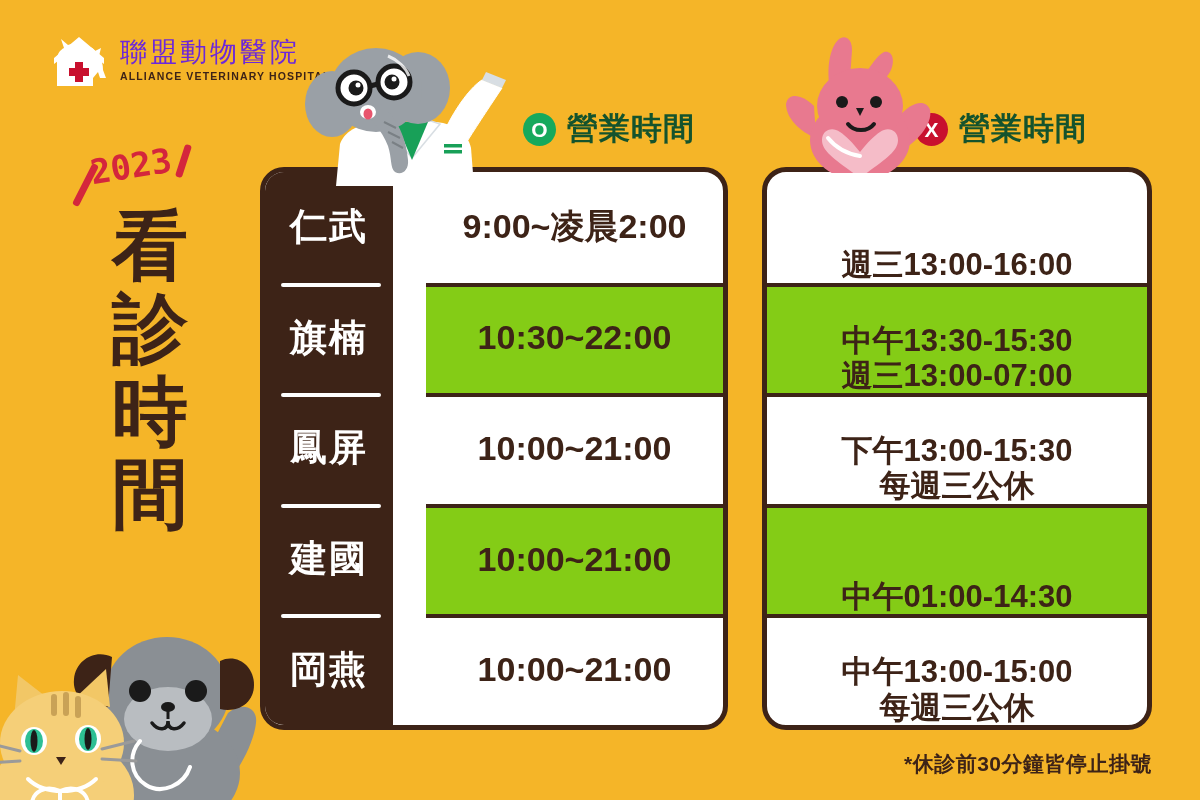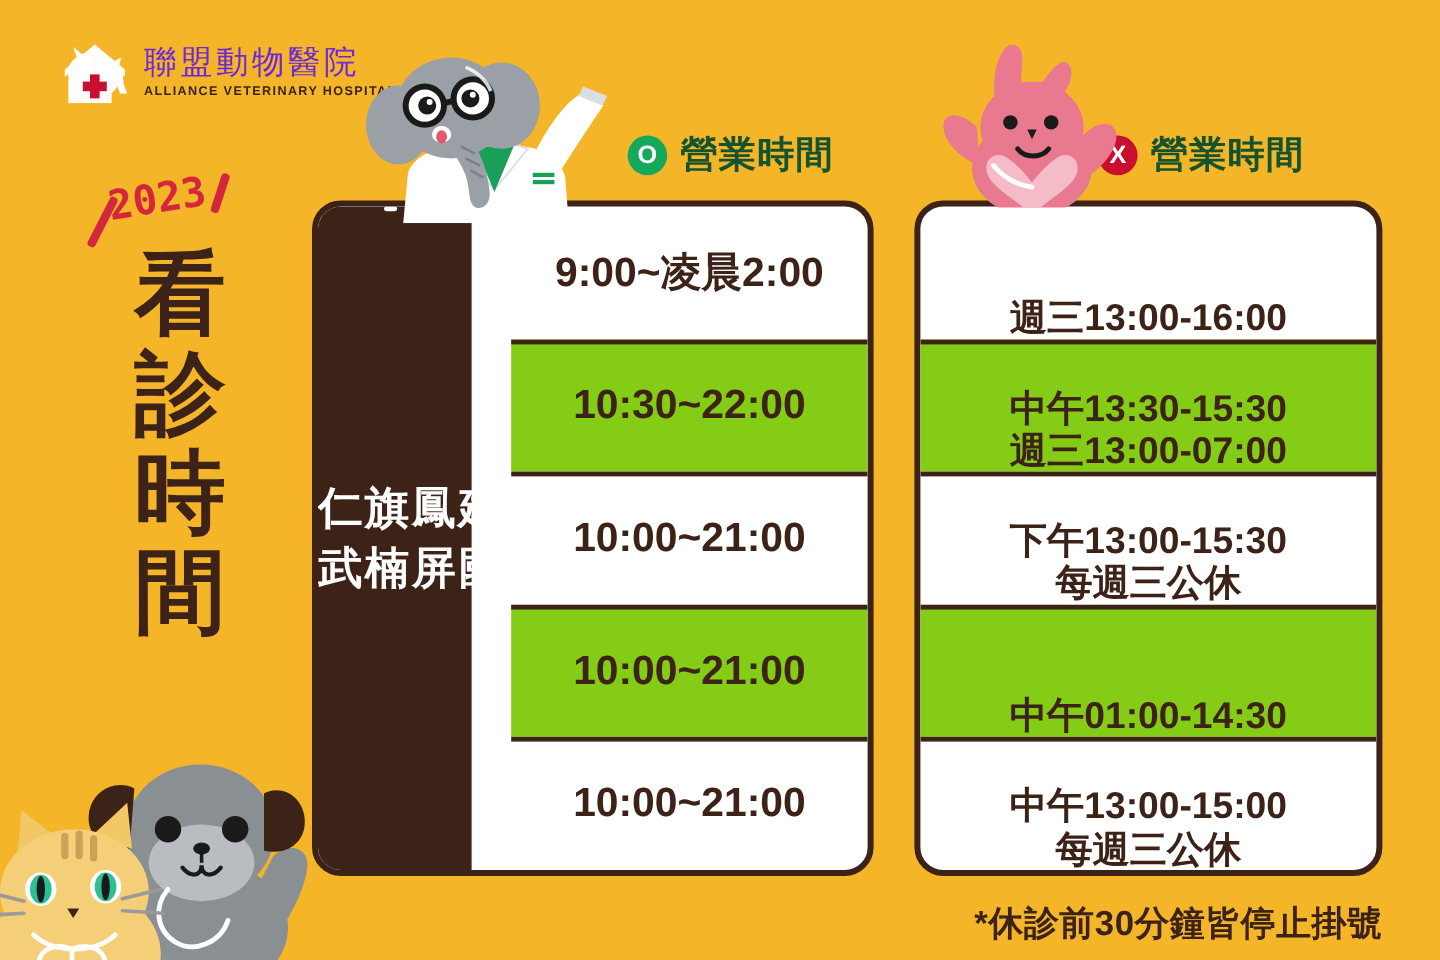--- a/index.html
+++ b/index.html
@@ -67,21 +67,21 @@
     background: #FFFFFF;
     overflow: hidden;
   }
   .panel-left  { left: 260px; top: 167px; width: 468px; height: 563px; }
   .panel-right { left: 762px; top: 167px; width: 390px; height: 563px; }
 
   .panel-left-inner { display: flex; height: 100%; }
 
   .branch-col {
     width: 128px; background: #3D2317; flex-shrink: 0;
-    display: flex; flex-direction: row;
+    display: flex; flex-direction: column;
   }
   .branch-cell {
     flex: 1 1 0; display: flex; align-items: center; justify-content: center;
     position: relative;
   }
   .branch-cell + .branch-cell::before {
     content: ""; position: absolute; top: 0; left: 16px; right: 12px;
     height: 4px; background: #FFFFFF; border-radius: 2px;
   }
   .branch-name {
@@ -115,21 +115,21 @@
   .closed-line {
     font-size: 31px; font-weight: 700; color: #3D2317;
     line-height: 1.14; white-space: nowrap; text-align: center;
   }
 
   .row-alt { background: #84cc16; }
 
   
   .footnote {
     position: absolute; right: 48px; top: 750px;
-    font-size: 29px; font-weight: 700; color: #3D2317; letter-spacing: 0.5px;
+    font-size: 21px; font-weight: 700; color: #3D2317; letter-spacing: 0.5px;
   }
 
   
   .mascot { position: absolute; }
   .m-elephant { left: 296px; top: 36px; width: 230px; height: 150px; z-index: 2; }
   .m-rabbit   { left: 786px; top: 28px; width: 150px; height: 145px; z-index: 2; }
   .m-pets     { left: -8px; top: 615px; width: 270px; height: 190px; z-index: 3; }
 </style>
 </head>
 <body>

